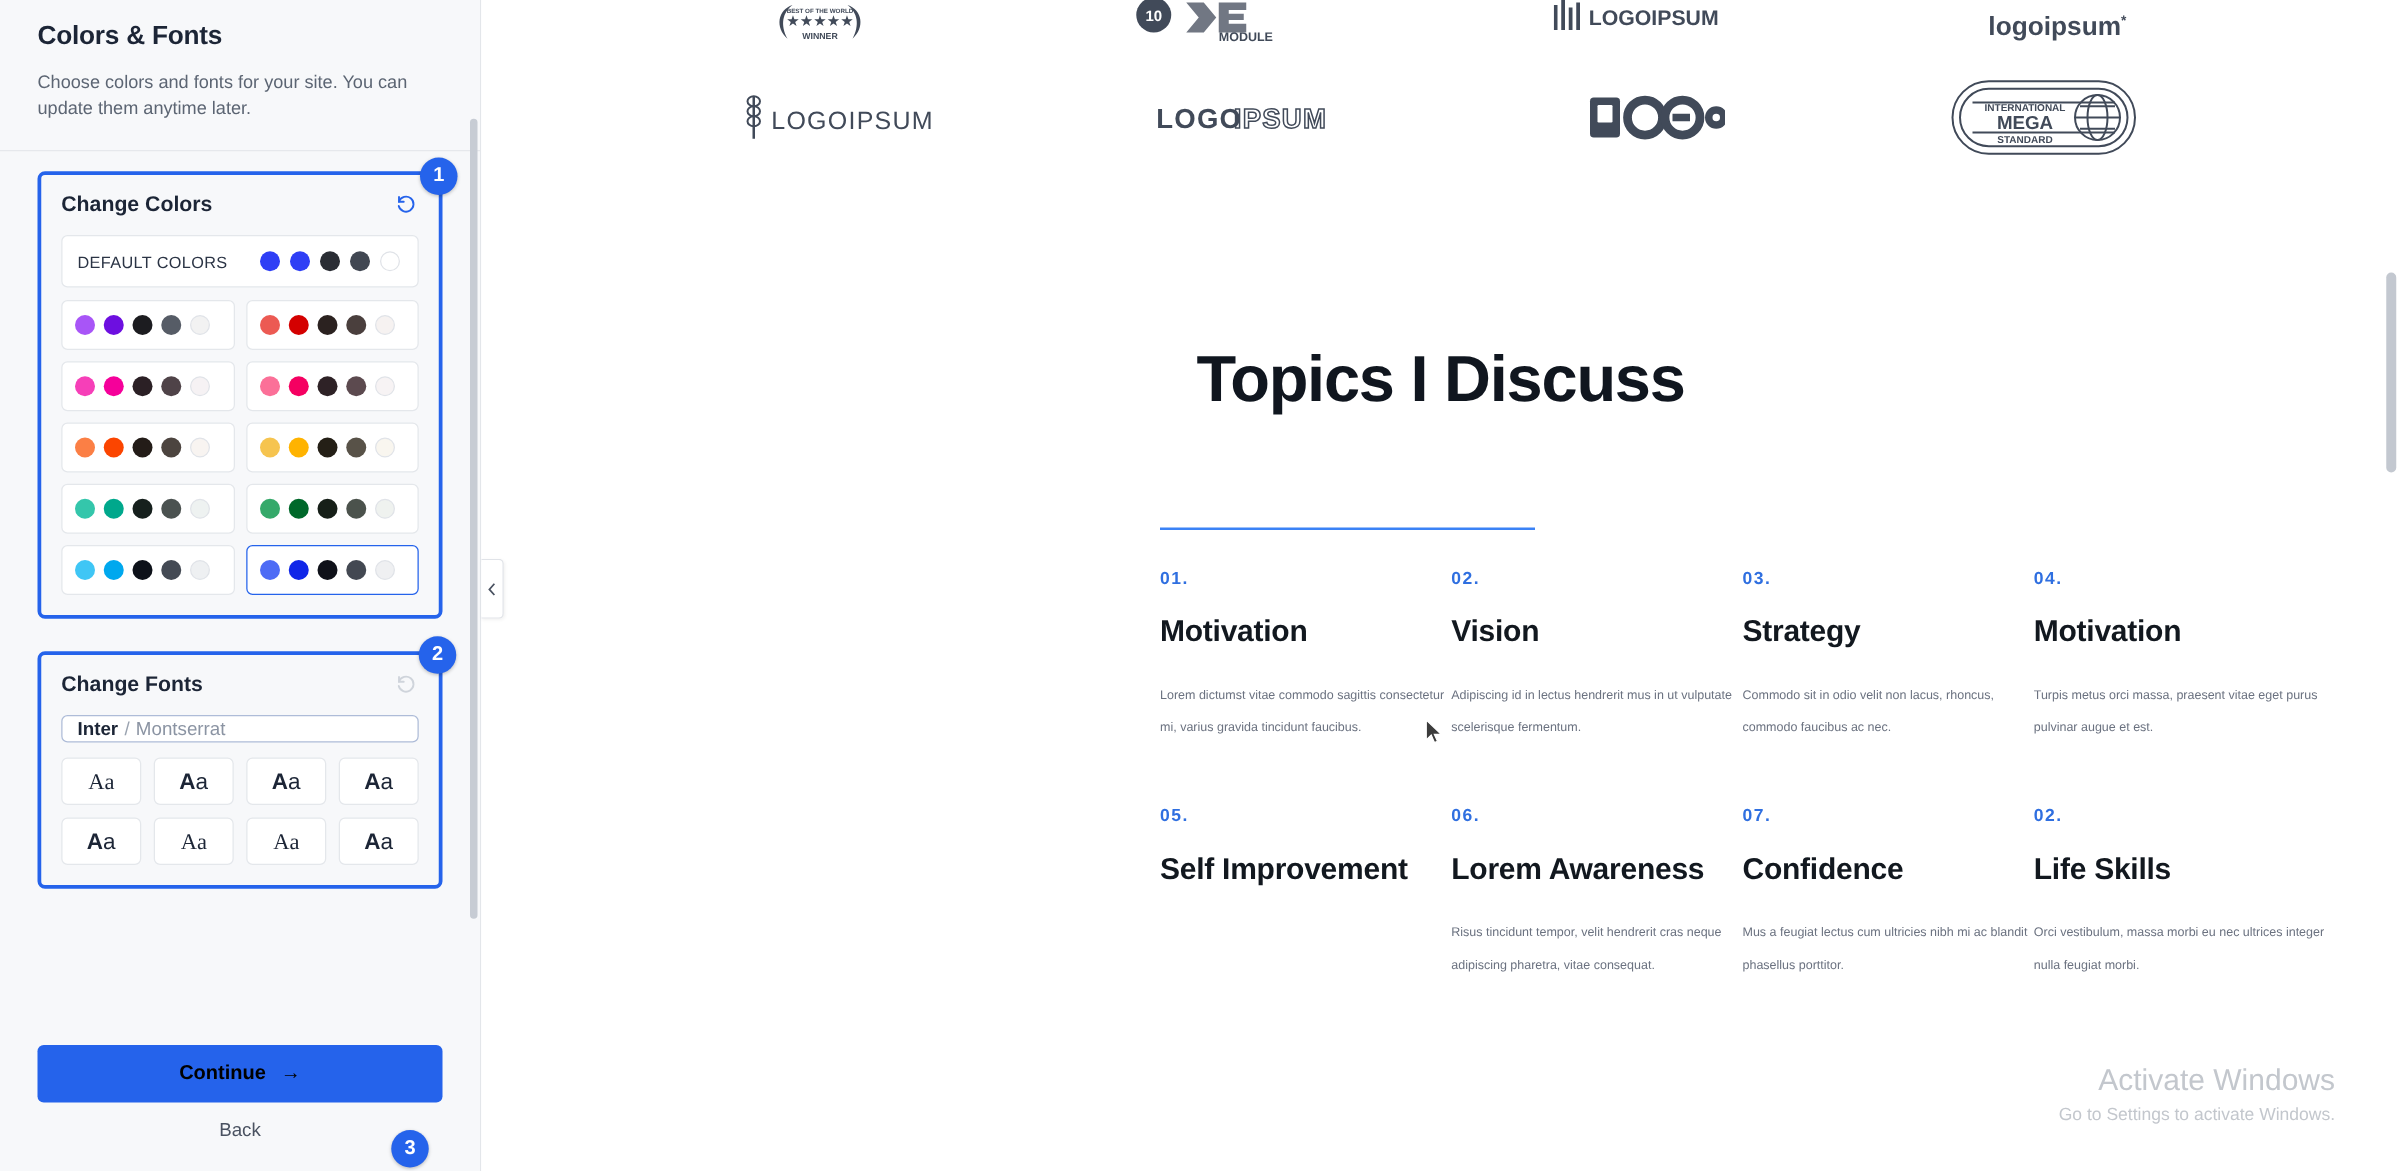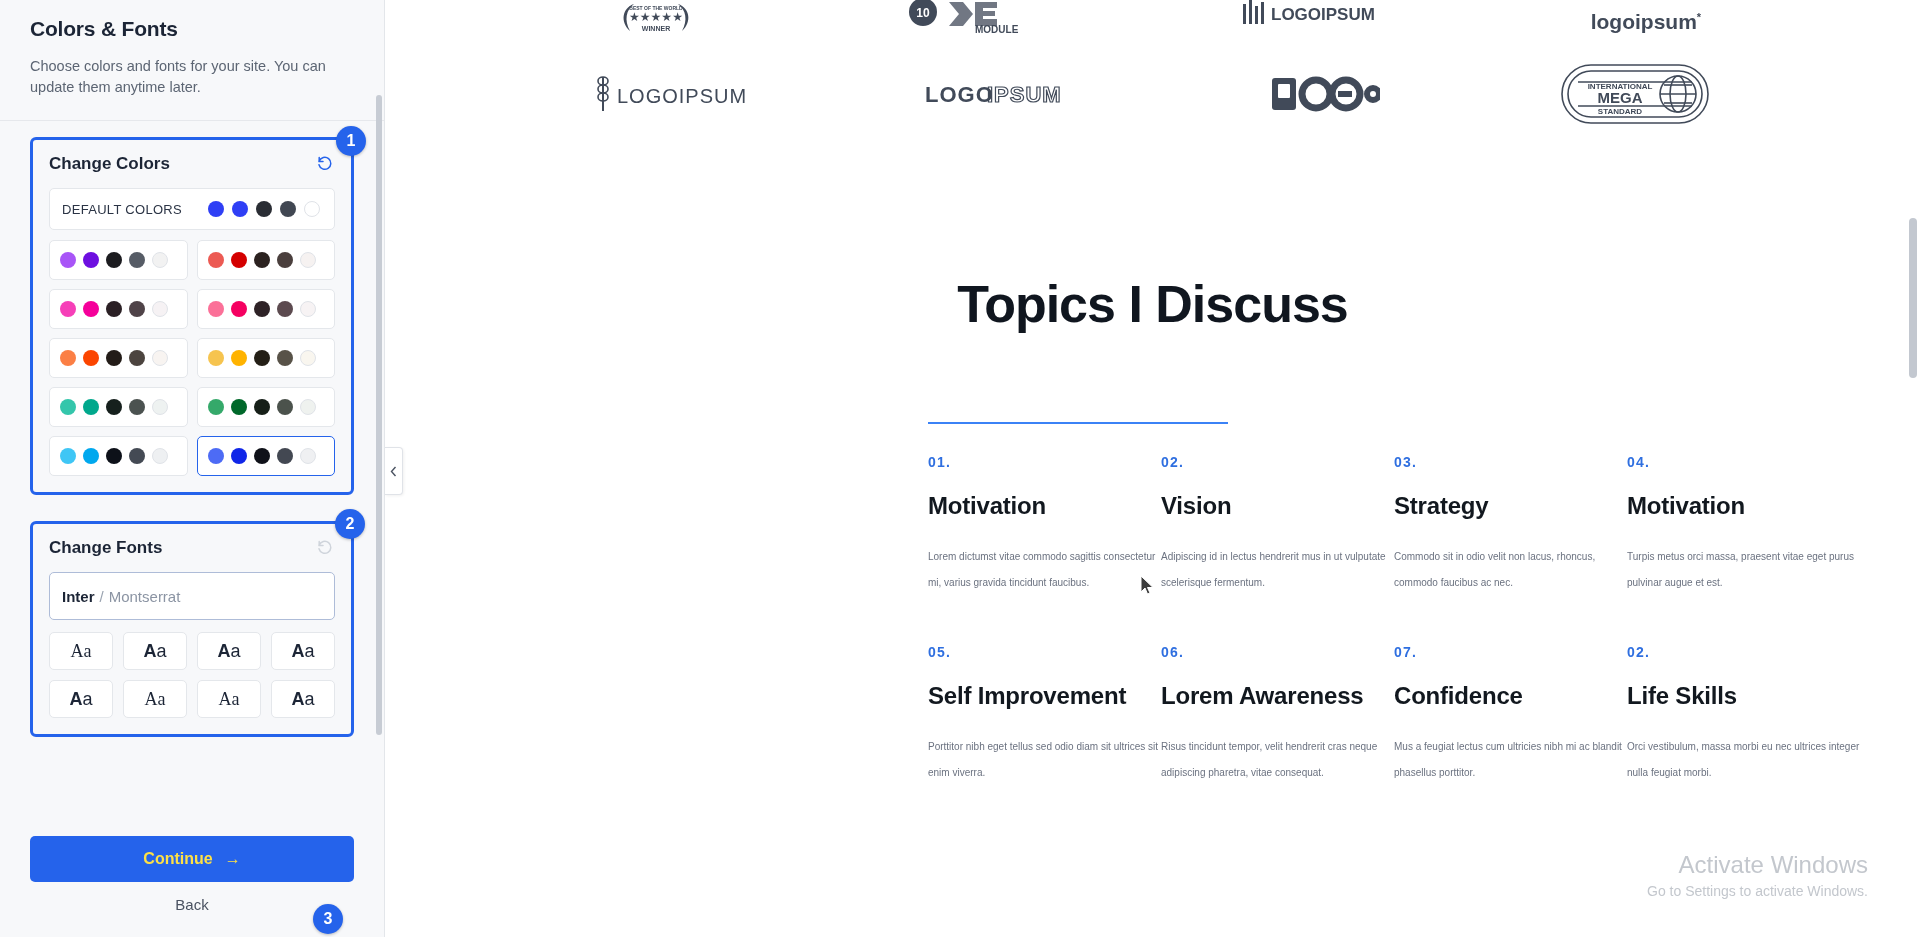--- a/index.html
+++ b/index.html
@@ -101,21 +101,21 @@
   }
   .swatch.selected { border: 1.5px solid #2563eb; }
 
   
   .fonts-card { margin-top: 26px; }
   .font-input {
     margin-top: 14px;
     background: #fff;
     border: 1px solid #aebcd8;
     border-radius: 5px;
-    height: 48px;
+    height: 22px;
     display: flex; align-items: center;
     padding: 0 12px;
     font-size: 15px;
     cursor: text;
   }
   .font-input .primary { font-weight: 700; color: #1c2536; }
   .font-input .sep { color: #9aa3b0; margin: 0 5px; }
   .font-input .secondary { color: #8b94a3; }
 
   .font-grid {
@@ -132,21 +132,21 @@
     font-size: 18px;
   }
   .ft-serif { font-family: "Liberation Serif", serif; }
   .ft-sans  { font-family: "Liberation Sans", sans-serif; }
   .ft-b { font-weight: 700; }
 
   
   .panel-foot { padding: 20px 30px 24px 30px; position: relative; }
   .btn-continue {
     width: 100%; height: 46px;
-    background: #2563eb; color: #fde047;
+    background: #2563eb; color: #000000;
     border: none; border-radius: 5px;
     font-size: 16px; font-weight: 700;
     display: flex; align-items: center; justify-content: center; gap: 12px;
     cursor: pointer;
     font-family: "Liberation Sans", sans-serif;
   }
   .btn-back {
     margin-top: 14px;
     text-align: center;
     font-size: 15px; color: #4a5261; cursor: pointer;
@@ -521,21 +521,20 @@
           <div class="topic-desc">Commodo sit in odio velit non lacus, rhoncus, commodo faucibus ac nec.</div>
         </div>
         <div>
           <div class="topic-num">04.</div>
           <div class="topic-name">Motivation</div>
           <div class="topic-desc">Turpis metus orci massa, praesent vitae eget purus pulvinar augue et est.</div>
         </div>
         <div>
           <div class="topic-num">05.</div>
           <div class="topic-name">Self Improvement</div>
-          <div class="topic-desc">Porttitor nibh eget tellus sed odio diam sit ultrices sit enim viverra.</div>
         </div>
         <div>
           <div class="topic-num">06.</div>
           <div class="topic-name">Lorem Awareness</div>
           <div class="topic-desc">Risus tincidunt tempor, velit hendrerit cras neque adipiscing pharetra, vitae consequat.</div>
         </div>
         <div>
           <div class="topic-num">07.</div>
           <div class="topic-name">Confidence</div>
           <div class="topic-desc">Mus a feugiat lectus cum ultricies nibh mi ac blandit phasellus porttitor.</div>

